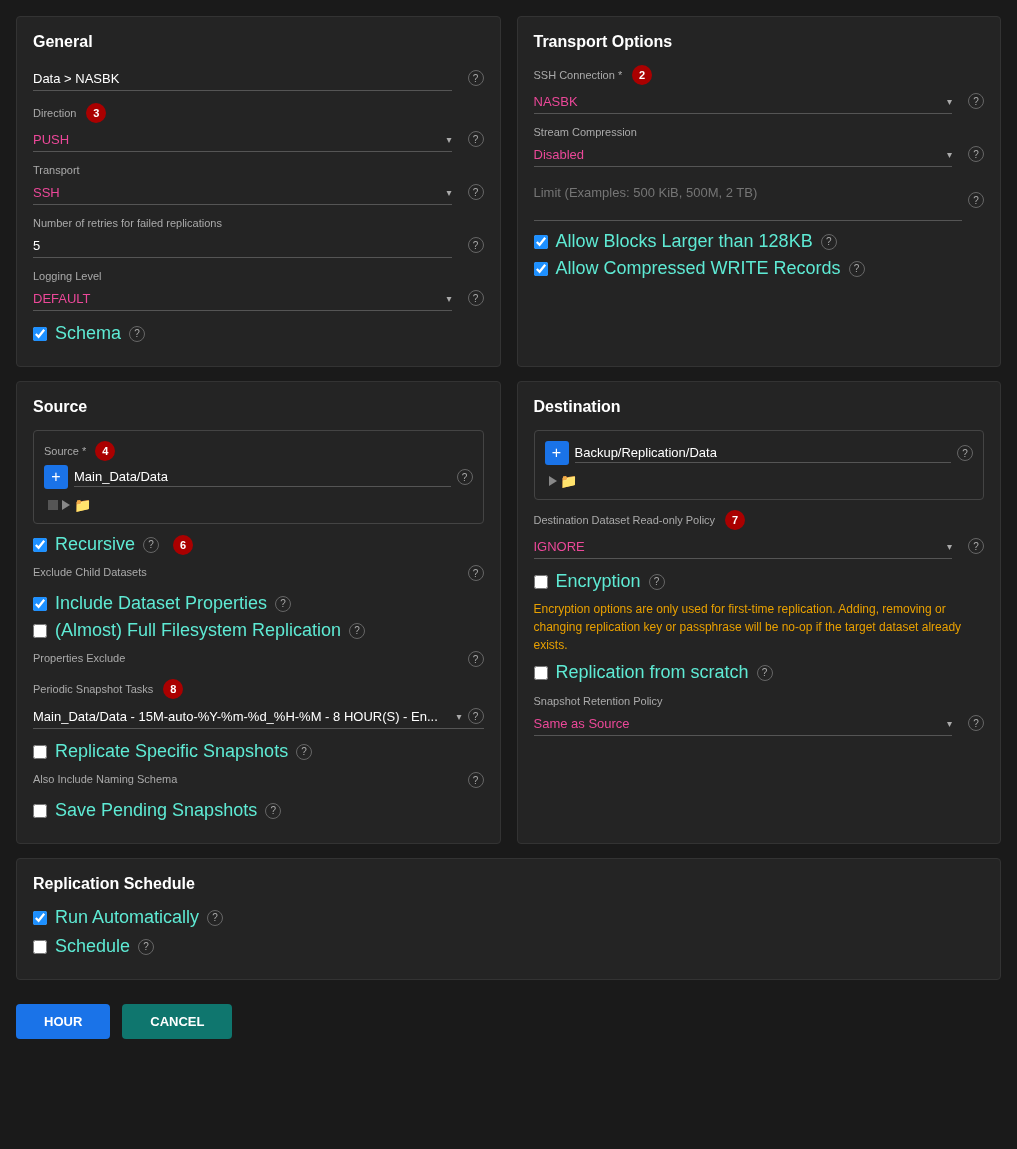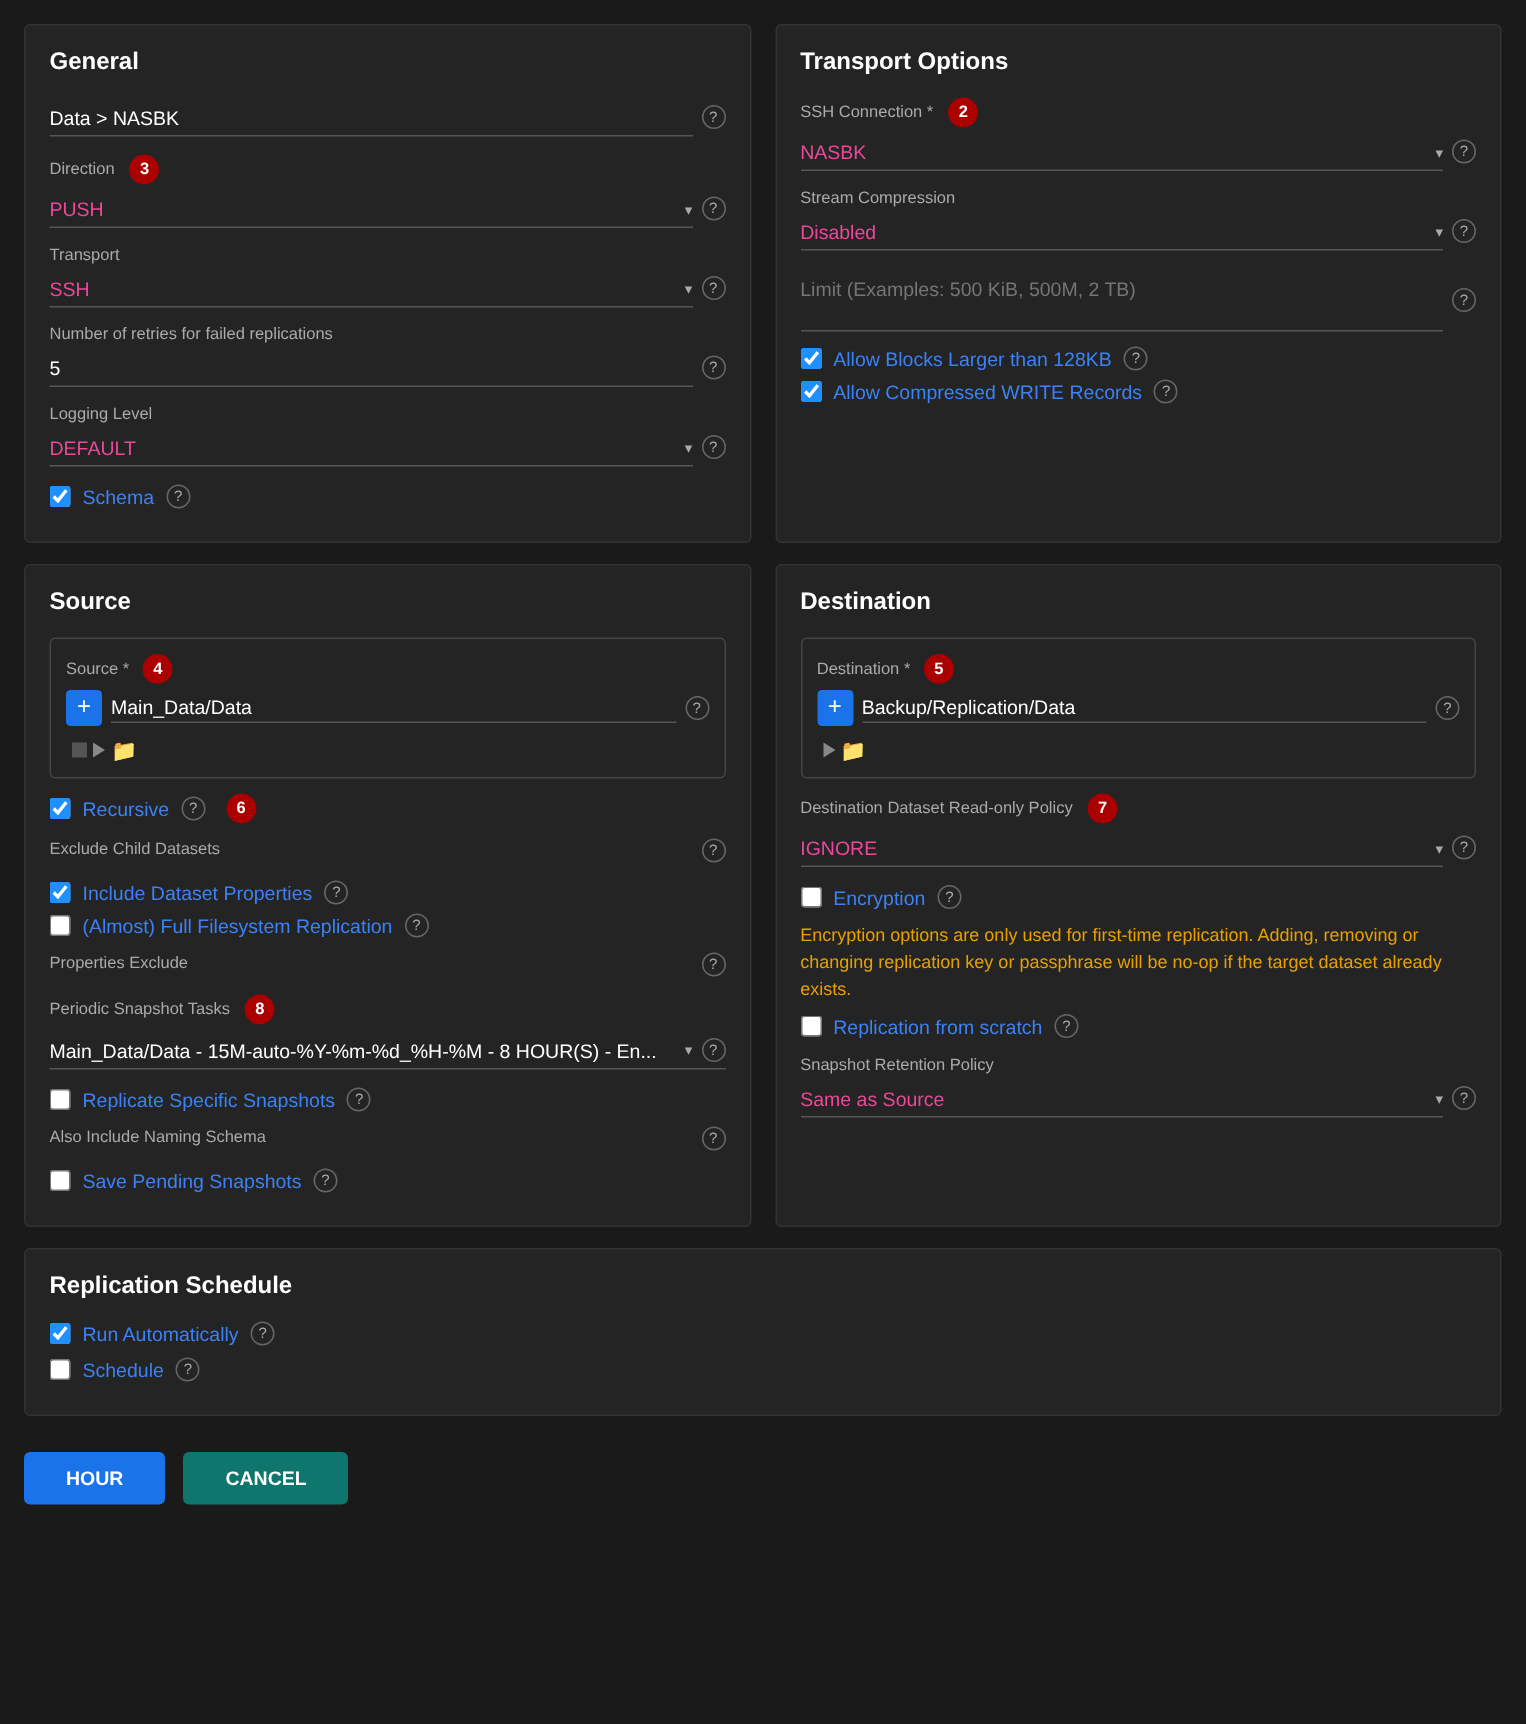--- a/index.html
+++ b/index.html
@@ -102,22 +102,22 @@
       gap: 8px;
       margin: 6px 0;
     }
     .checkbox-row input[type=checkbox] {
       width: 14px;
       height: 14px;
       accent-color: #1e90ff;
       cursor: pointer;
     }
     .checkbox-label {
-      color: #3b82f6;
-      font-size: 13px;
+      color: #5eead4;
+      font-size: 18px;
     }
     .source-box {
       border: 1px solid #444;
       border-radius: 4px;
       padding: 10px;
       margin-bottom: 10px;
     }
     .source-header {
       font-size: 11px;
       color: #aaa;
@@ -225,21 +225,21 @@
       border: none;
       border-radius: 4px;
       padding: 10px 28px;
       font-size: 13px;
       font-weight: bold;
       cursor: pointer;
     }
     .field-with-help {
       display: flex;
       align-items: center;
-      gap: 6px;
+      gap: 16px;
     }
     .field-value-stretch {
       flex: 1;
     }
     .limit-input {
       background: transparent;
       border: none;
       border-bottom: 1px solid #555;
       color: #ccc;
       font-size: 13px;
@@ -453,24 +453,20 @@
         <input type="checkbox" style="">
         <span class="checkbox-label">Save Pending Snapshots</span>
         <span class="help-icon">?</span>
       </div>
     </div>
 
     <div class="section">
       <div class="section-title">Destination</div>
 
       <div class="source-box">
-        <div class="source-header">
-          <span>Destination *</span>
-          <span class="badge">5</span>
-        </div>
         <div class="source-input-row">
           <button class="add-btn">+</button>
           <input class="source-path-input" type="text" value="Backup/Replication/Data" style="">
           <span class="help-icon">?</span>
         </div>
         <div class="folder-row">
           <span class="triangle"></span>
           <span class="folder-icon">📁</span>
         </div>
       </div>

